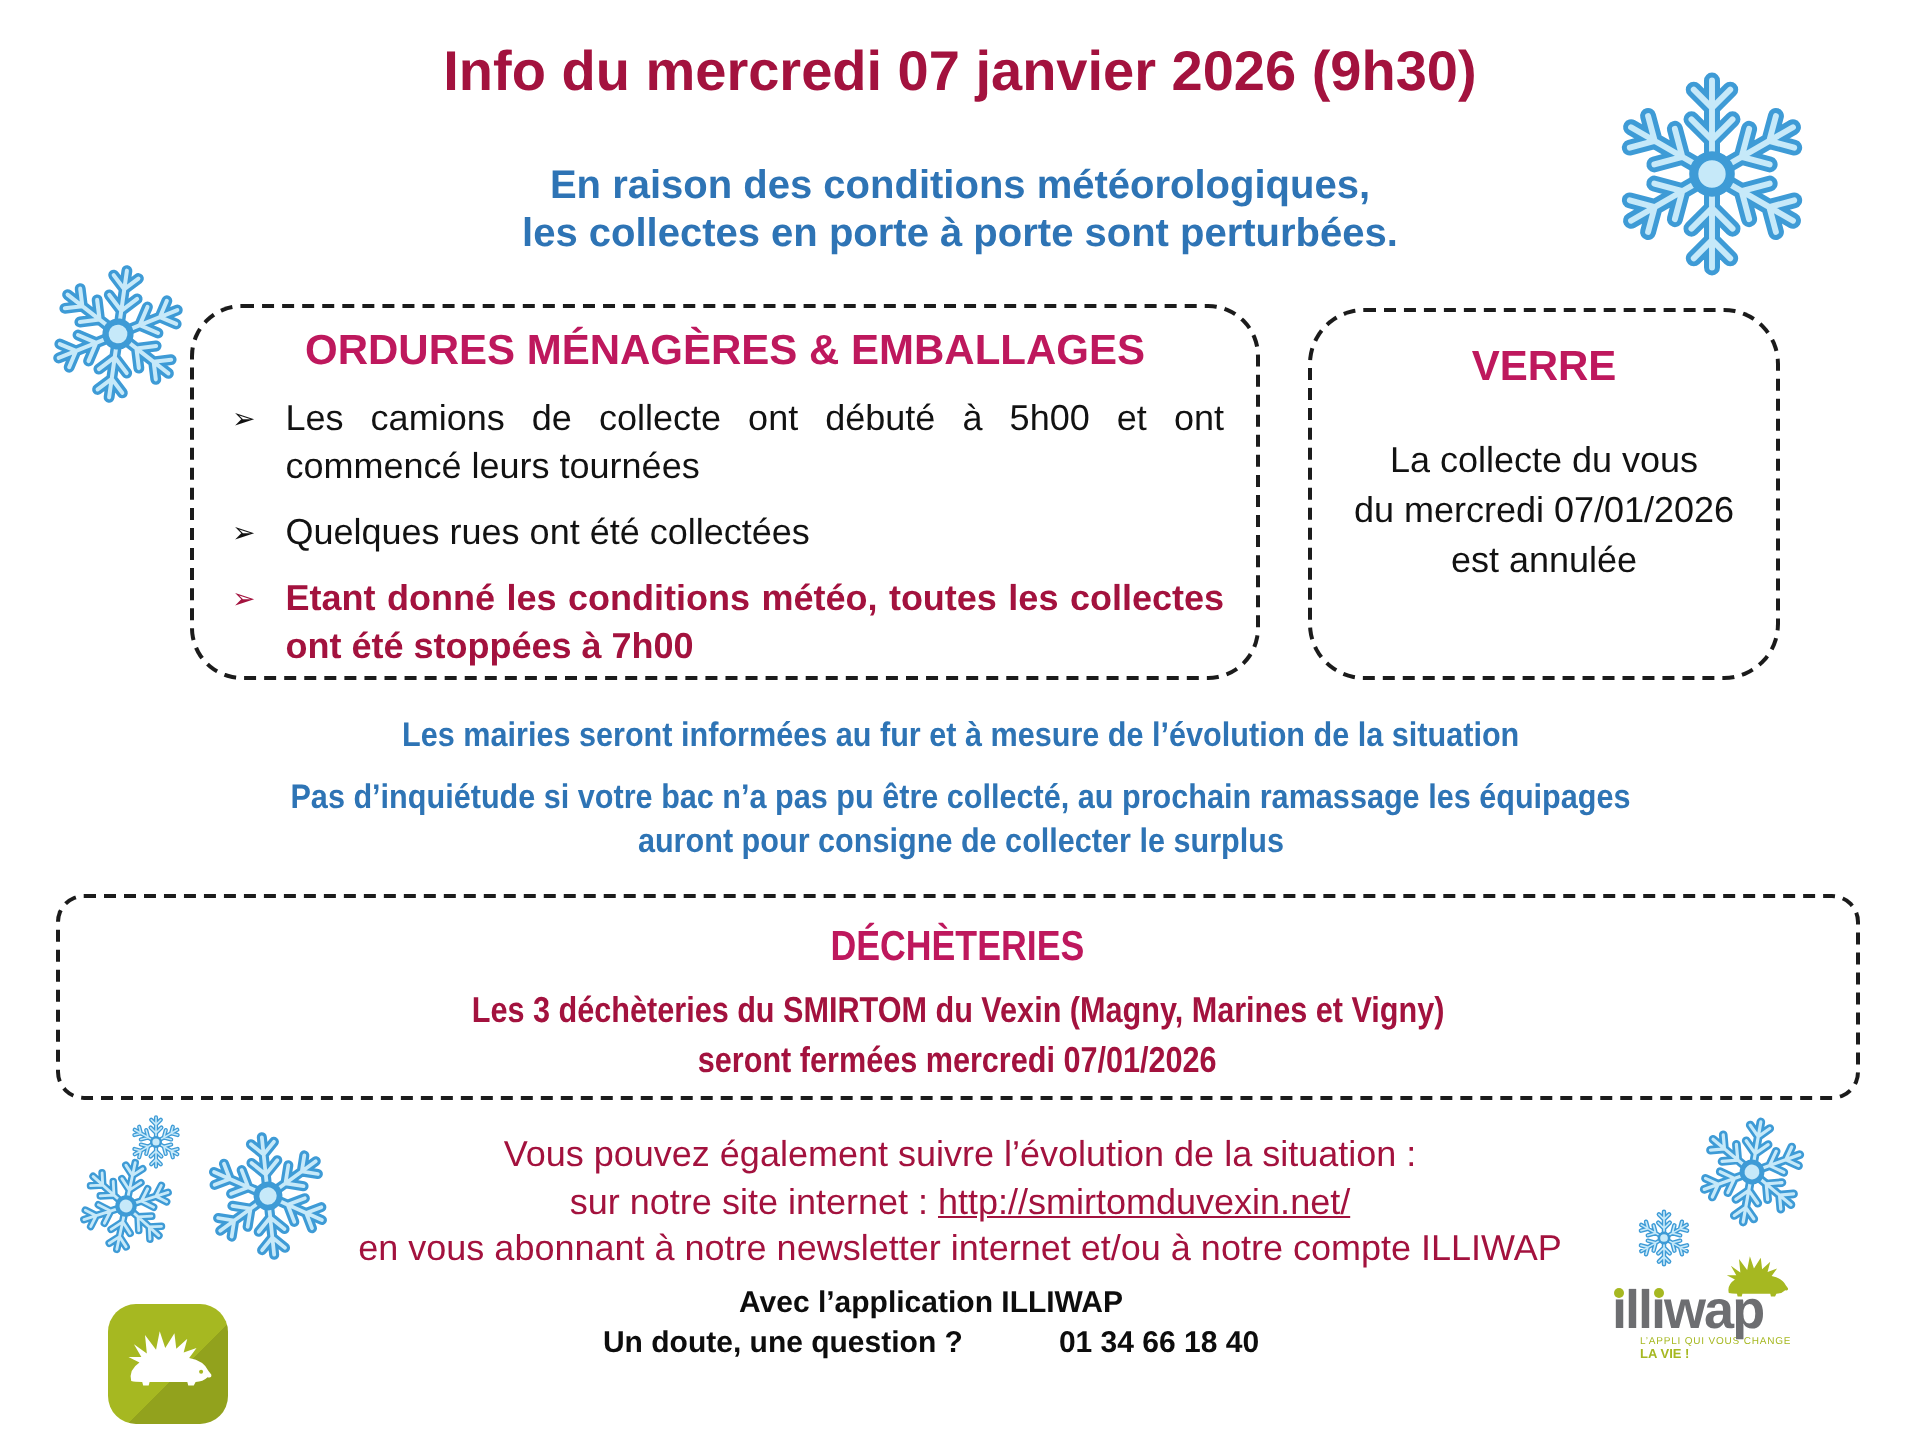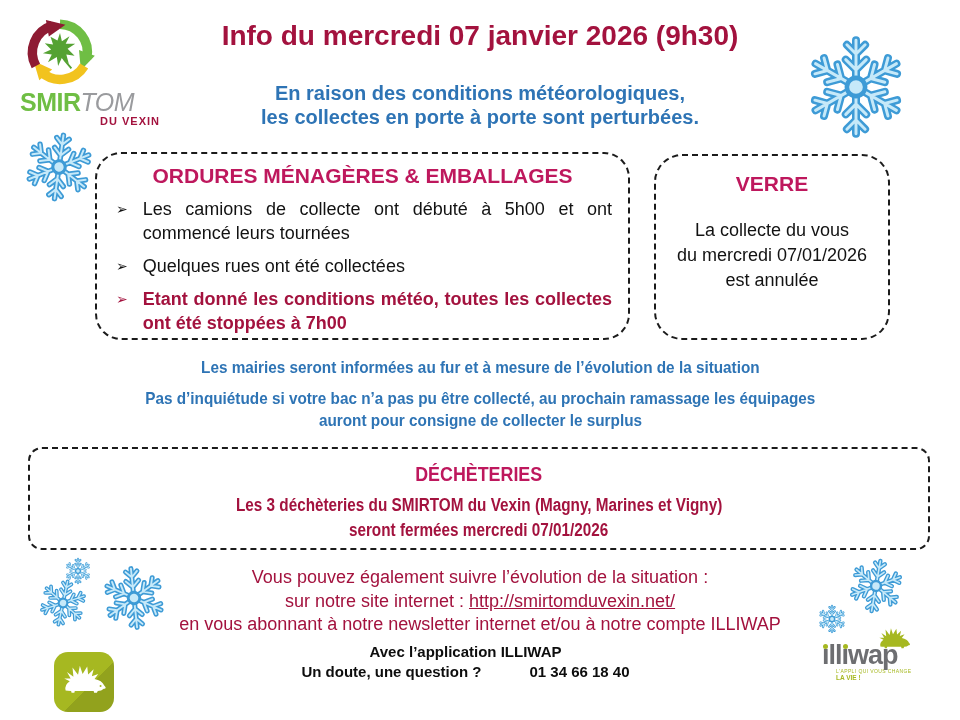--- a/index.html
+++ b/index.html
@@ -39,21 +39,21 @@
   
   .follow{top:566px;left:0;right:0;text-align:center;color:var(--red);font-size:18px;line-height:23.5px;}
   .follow a{color:inherit;text-decoration:underline;}
   
   .app-icon{left:54px;top:652px;width:60px;height:60px;border-radius:14px;background:var(--illiwap-green);}
   .app-icon::after{content:"";position:absolute;inset:0;border-radius:14px;
                    background:linear-gradient(135deg,transparent 58%,rgba(0,0,0,0.12) 58%);}
   .app-icon svg{position:absolute;left:7px;top:12px;fill:#fff;--eye:var(--illiwap-green);z-index:1;}
   .footer-text{left:0;right:29px;top:642px;text-align:center;font-weight:bold;font-size:15px;line-height:20px;color:#0d0d0d;}
   .footer-phone{margin-left:48px;}
-  .illiwap{left:806px;top:640px;width:135px;margin-left:16px;}
+  .illiwap{left:806px;top:640px;width:135px;}
   .brand{position:relative;font-size:27px;font-weight:bold;color:var(--illiwap-gray);letter-spacing:-1px;white-space:nowrap;}
   .brand .ii{position:relative;}
   .brand .idot{position:absolute;left:1px;top:4px;width:5px;height:5px;border-radius:50%;background:var(--illiwap-green);}
   .brand-hog{position:absolute;left:55px;top:-13px;fill:var(--illiwap-green);}
   .tagline{padding-left:14px;margin-top:-3px;color:var(--illiwap-green);}
   .tagline .t1{font-size:5px;letter-spacing:0.4px;line-height:6px;}
   .tagline .t2{font-size:6.5px;font-weight:bold;line-height:8px;}
   
   .flake{position:absolute;}
   .fl-tr{left:799px;top:30px;width:114px;height:114px;}
@@ -91,39 +91,20 @@
         </g>
         <circle r="8" style="fill:var(--flake-light);stroke:var(--flake);stroke-width:4;"></circle>
       </g>
       <g id="hedgehog-sym">
         <path d="M10 57 Q7 45 19 37 L7 31 L21 31 L13 17 L27 27 L25 7 L37 23 L41 3 L47 21 L57 5 L59 22 L71 11 L67 26 L81 21 L73 32 Q89 35 94 46 L97 50 Q98 54 93 53 Q88 58 80 58 L78 62 L72 62 L71 58 L30 58 L29 62 L23 62 L22 58 Q14 58 10 57 Z"></path>
         <circle cx="86" cy="47" r="2.2" style="fill:var(--eye,none);"></circle>
       </g>
     </defs>
   </svg>
 
-  <div class="abs smirtom">
-    <svg viewBox="0 0 120 120" width="76" height="80">
-      <defs>
-        <g id="seg">
-          <path d="M60 16 A44 44 0 0 1 102 70" fill="none" stroke="currentColor" stroke-width="15"></path>
-          <polygon points="93,89 115,66 90,57" fill="currentColor"></polygon>
-        </g>
-      </defs>
-      <use href="#seg" style="color:var(--logo-green);"></use>
-      <use href="#seg" transform="rotate(120 60 60)" style="color:var(--logo-yellow);"></use>
-      <use href="#seg" transform="rotate(240 60 60)" style="color:var(--logo-darkred);"></use>
-      <g>
-        <path d="M60 30 L56 42 L45 36 L49 48 L36 46 L46 56 L33 62 L47 64 L41 76 L55 68 L57 82 L63 69 L74 79 L70 64 L83 66 L72 55 L84 47 L69 47 L75 35 L63 43 Z" style="fill:var(--leaf-green);"></path>
-        <path d="M58 60 Q67 74 78 86" style="stroke:var(--leaf-green);stroke-width:3;fill:none;"></path>
-      </g>
-    </svg>
-    <div class="smirtom-word"><span class="smir">SMIR</span><span class="tom">TOM</span></div>
-    <div class="duvexin">DU VEXIN</div>
-  </div>
 
   <div class="abs page-title">Info du mercredi 07 janvier 2026 (9h30)</div>
   <div class="abs subtitle">
     <div>En raison des conditions météorologiques,</div>
     <div>les collectes en porte à porte sont perturbées.</div>
   </div>
 
   <svg class="flake fl-tr" viewBox="-50 -50 100 100">
       <use href="#flake-sym"></use>
     </svg>

